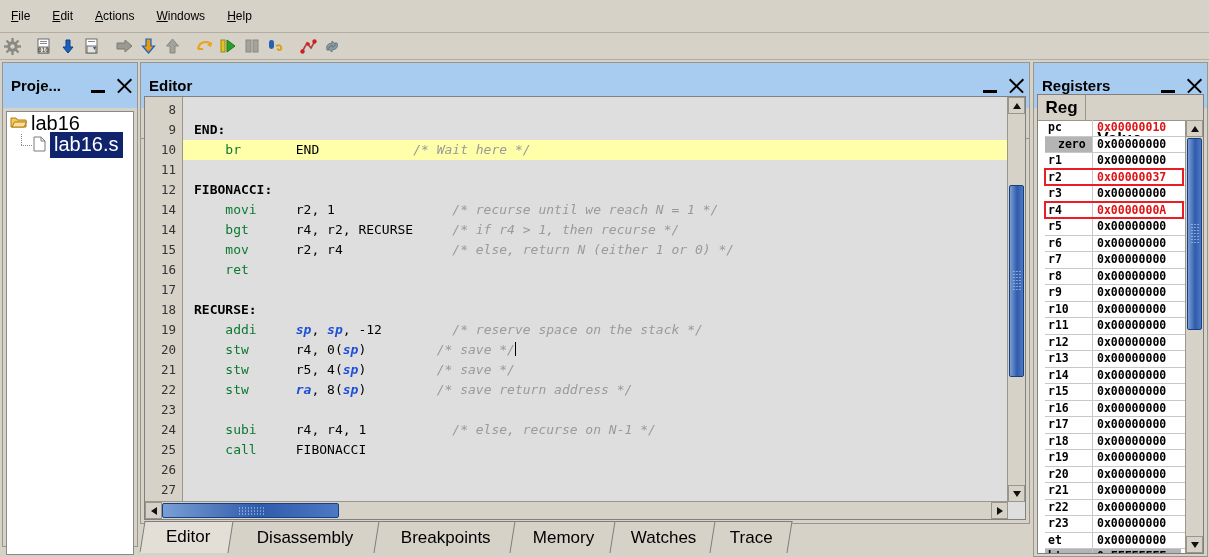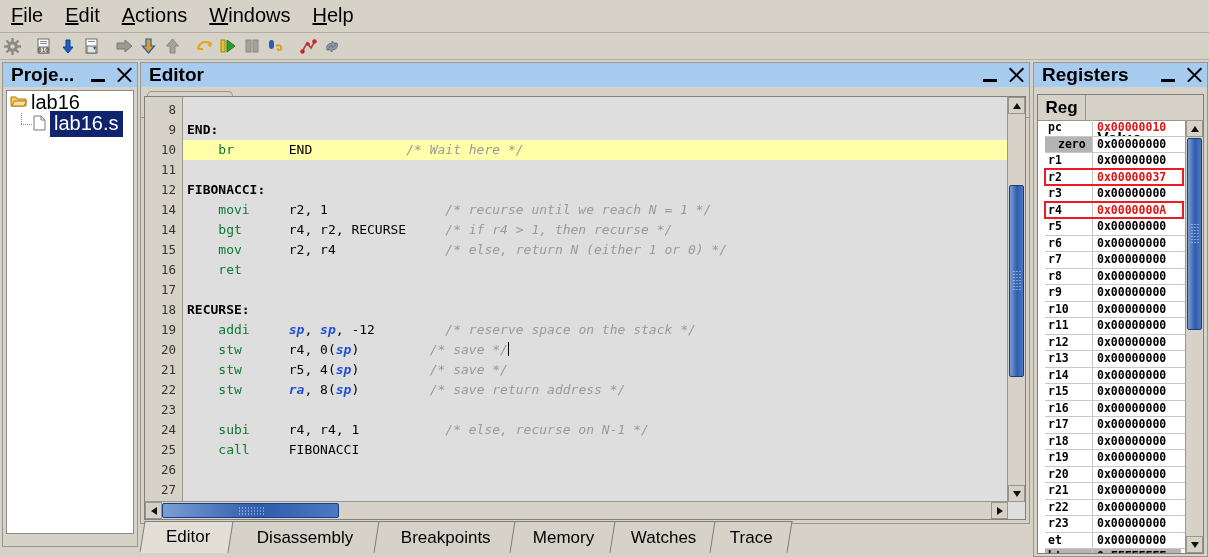--- a/index.html
+++ b/index.html
@@ -13,44 +13,44 @@
   #root { position: relative; width: 1209px; height: 557px; }
 
   
   .menubar {
     position: absolute; left: 0; top: 0; width: 1209px; height: 32px;
     background: #d6d2c7;
     border-bottom: 1px solid #b3aea2;
     display: flex; align-items: center;
   }
   .menu-item {
-    font-size: 20px; color: #000; padding: 2px 11px 3px 11px;
+    font-size: 12px; color: #000; padding: 2px 11px 3px 11px;
     cursor: default; white-space: nowrap;
   }
   .menu-item u { text-decoration: underline; }
 
   
   .toolbar {
     position: absolute; left: 0; top: 33px; width: 1209px; height: 26px;
     background: #d6d2c7;
     border-bottom: 1px solid #b3aea2;
     display: flex; align-items: center;
   }
   .tb-btn {
     width: 22px; height: 22px; margin: 0 1px;
     display: flex; align-items: center; justify-content: center;
   }
   .tb-sep { width: 8px; height: 22px; }
 
   
   .panel-title {
     background: #a8cbf0;
-    height: 24px;
+    height: 45px;
     display: flex; align-items: center;
-    font-weight: bold; font-size: 19px; color: #000;
+    font-weight: bold; font-size: 15px; color: #000;
     padding-left: 8px;
     box-sizing: border-box;
   }
   .panel-title .spacer { flex: 1; }
   .tbtn { width: 26px; height: 26px; position: relative; }
   .tbtn .min-bar {
     position: absolute; left: 6px; top: 17px; width: 14px; height: 3px; background: #000;
   }
   .tbtn .x1, .tbtn .x2 {
     position: absolute; left: 4px; top: 12px; width: 19px; height: 1.6px; background: #000;
@@ -120,21 +120,21 @@
     text-align: right; padding-right: 6px; box-sizing: border-box;
     border-right: 1px solid #9a968b;
     padding-top: 3px;
   }
   .gutter div { height: 20px; line-height: 20px; }
   .codepane {
     flex: 1; background: #dedede; position: relative;
     font-family: "DejaVu Sans Mono", monospace; font-size: 13px;
     padding-top: 3px; overflow: hidden;
   }
-  .cline { height: 20px; line-height: 20px; white-space: pre; padding-left: 4px; }
+  .cline { height: 20px; line-height: 20px; white-space: pre; padding-left: 11px; }
   .cline.hl { background: #ffffaa; }
   .c-label { font-weight: bold; color: #000; }
   .c-op { color: #0a7a30; }
   .c-arg { color: #000; }
   .c-reg { color: #1d4ed8; font-style: italic; font-weight: bold; }
   .c-cmt { color: #9a9a9a; font-style: italic; }
   .caret { display:inline-block; width:1px; height:14px; background:#000; vertical-align:-2px; }
 
   
   .vscroll {

